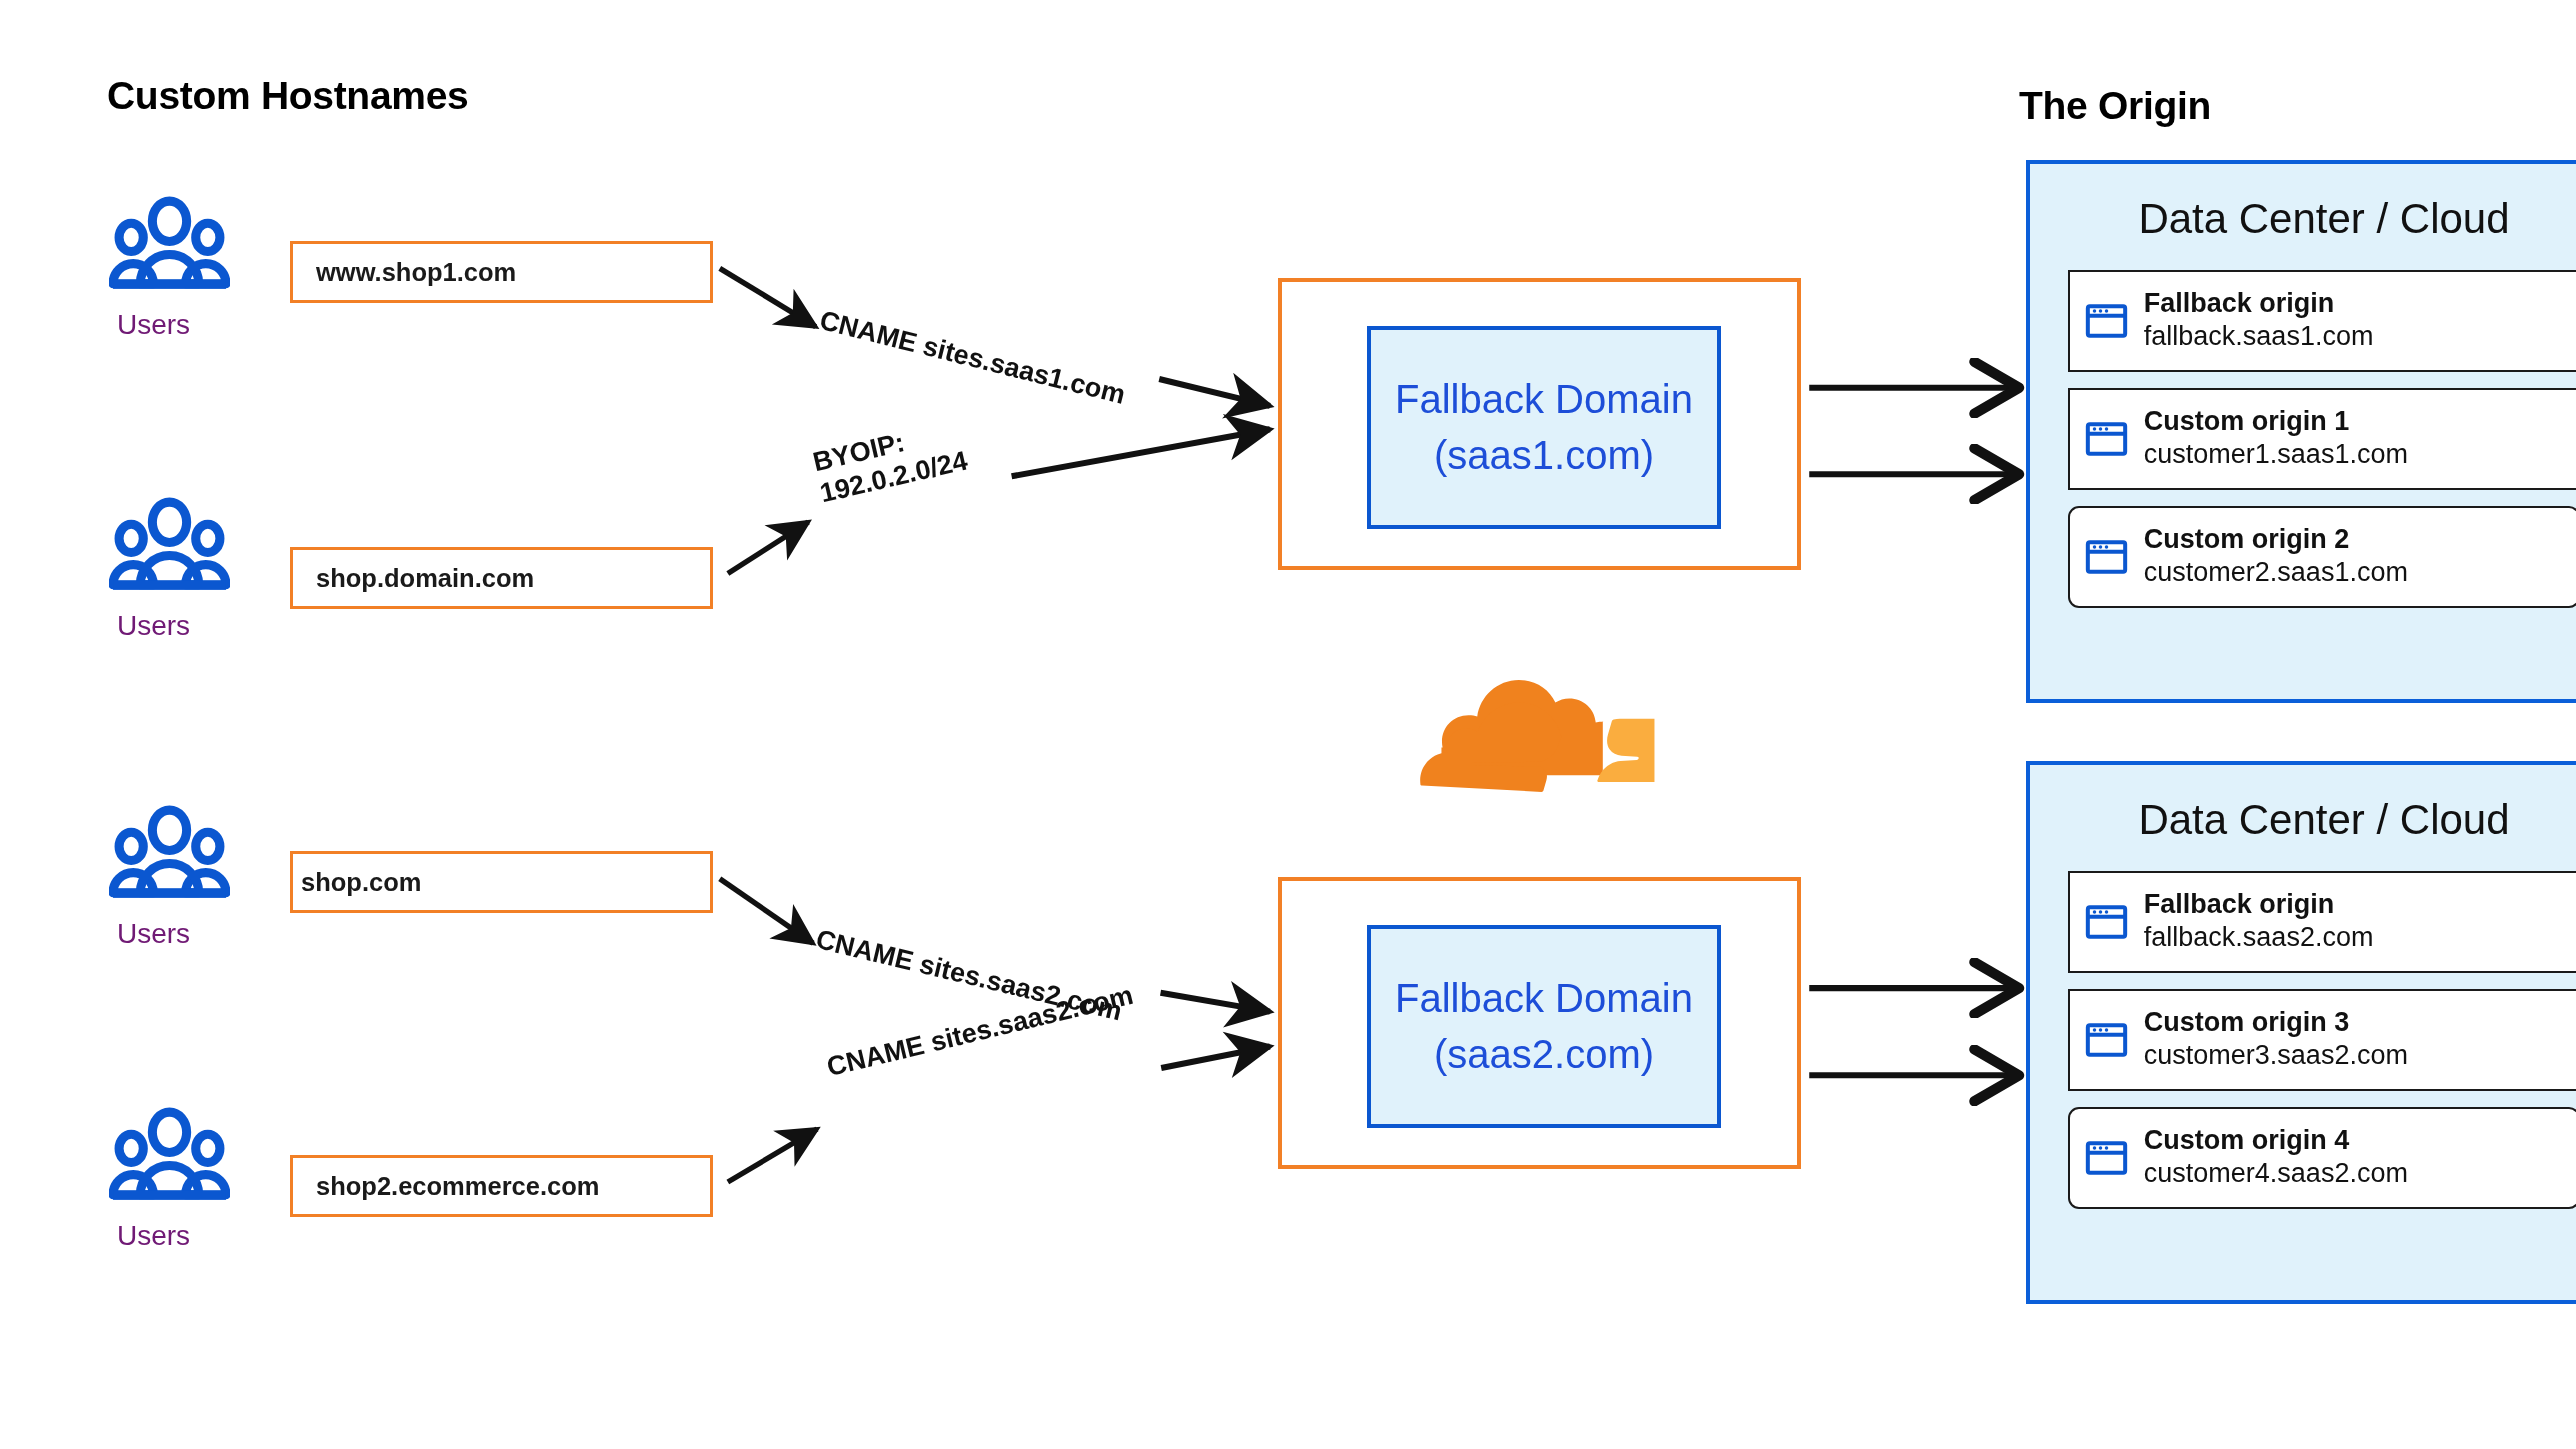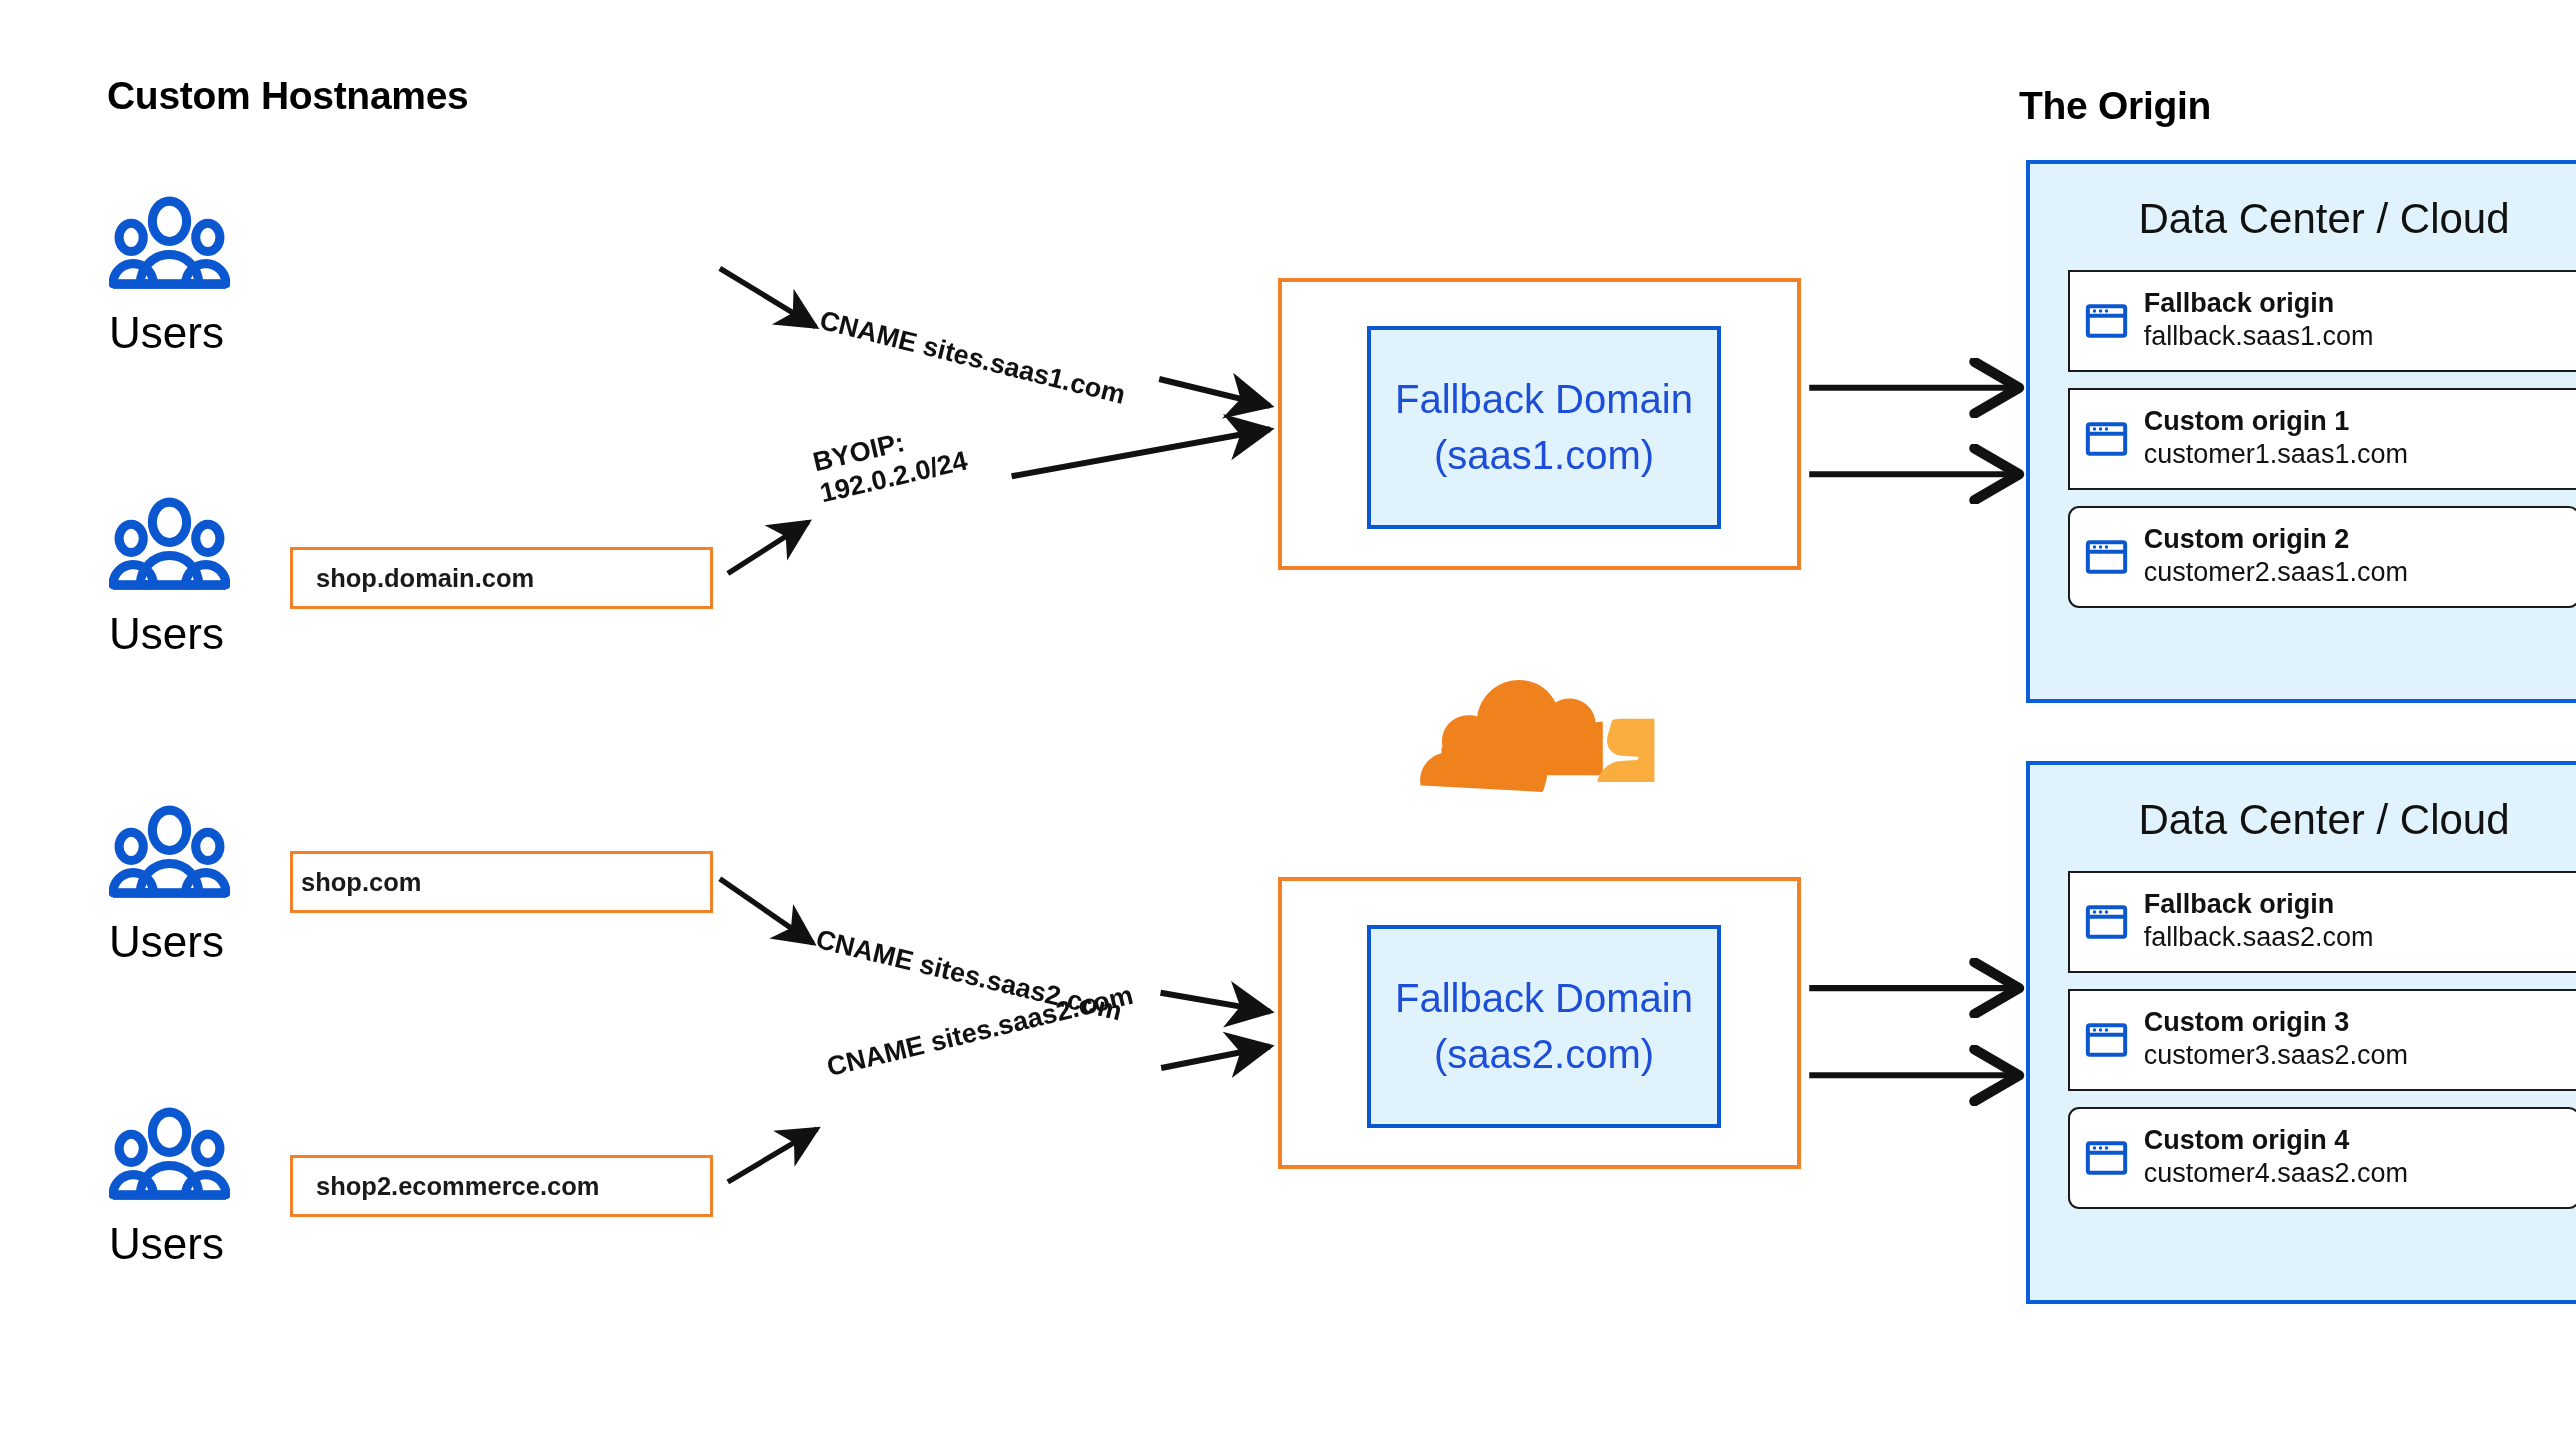--- a/index.html
+++ b/index.html
@@ -21,25 +21,25 @@
     color:#000;
     white-space:nowrap;
   }
   #heading-custom-hostnames{left:107px;top:74px;}
   #heading-the-origin{left:2019px;top:74px;margin-top:10px;}
 
   
   .users-group{position:absolute;width:154px;}
   .users-icon{display:block;width:121px;height:101px;margin-left:5.4px;}
   .users-label{
-    font-size:44px;
+    font-size:28px;
     line-height:1;
     margin-top:14.8px;
-    margin-left:5px;
-    color:#000000;
+    margin-left:13px;
+    color:#701a75;
     white-space:nowrap;
   }
   #users-group-1{left:104px;top:195px;}
   #users-group-2{left:104px;top:496px;}
   #users-group-3{left:104px;top:804px;}
   #users-group-4{left:104px;top:1106px;}
 
   
   .hostname-box{
     position:absolute;
@@ -220,20 +220,21 @@
       <ellipse cx="22" cy="42" rx="12" ry="14" fill="none" stroke="#0b57d0" stroke-width="9"></ellipse>
       <ellipse cx="98" cy="42" rx="12" ry="14" fill="none" stroke="#0b57d0" stroke-width="9"></ellipse>
       <path d="M4 88 a20 20 0 0 1 40 0 z" fill="none" stroke="#0b57d0" stroke-width="9" stroke-linejoin="round"></path>
       <path d="M76 88 a20 20 0 0 1 40 0 z" fill="none" stroke="#0b57d0" stroke-width="9" stroke-linejoin="round"></path>
       <path d="M31 88 a29 29 0 0 1 58 0 z" fill="none" stroke="#0b57d0" stroke-width="9" stroke-linejoin="round"></path>
       <rect x="4" y="84" width="112" height="9" fill="#0b57d0"></rect>
     </svg>
     <div class="users-label">Users</div>
   </div>
 
+  <div class="hostname-box" id="hostname-box-1">www.shop1.com</div>
   <div class="hostname-box" id="hostname-box-2">shop.domain.com</div>
   <div class="hostname-box" id="hostname-box-3">shop.com</div>
   <div class="hostname-box" id="hostname-box-4">shop2.ecommerce.com</div>
 
   <svg id="connectors" viewBox="0 0 3840 2160">
     <defs>
       <marker id="arrowFilled" markerWidth="9" markerHeight="9" refX="7.6" refY="4.5" orient="auto" markerUnits="strokeWidth">
         <path d="M0.4,0.6 L8.4,4.5 L0.4,8.4 L2.6,4.5 z" fill="#111"></path>
       </marker>
       <marker id="arrowOpen" markerWidth="10" markerHeight="10" refX="8.6" refY="5" orient="auto" markerUnits="strokeWidth">

